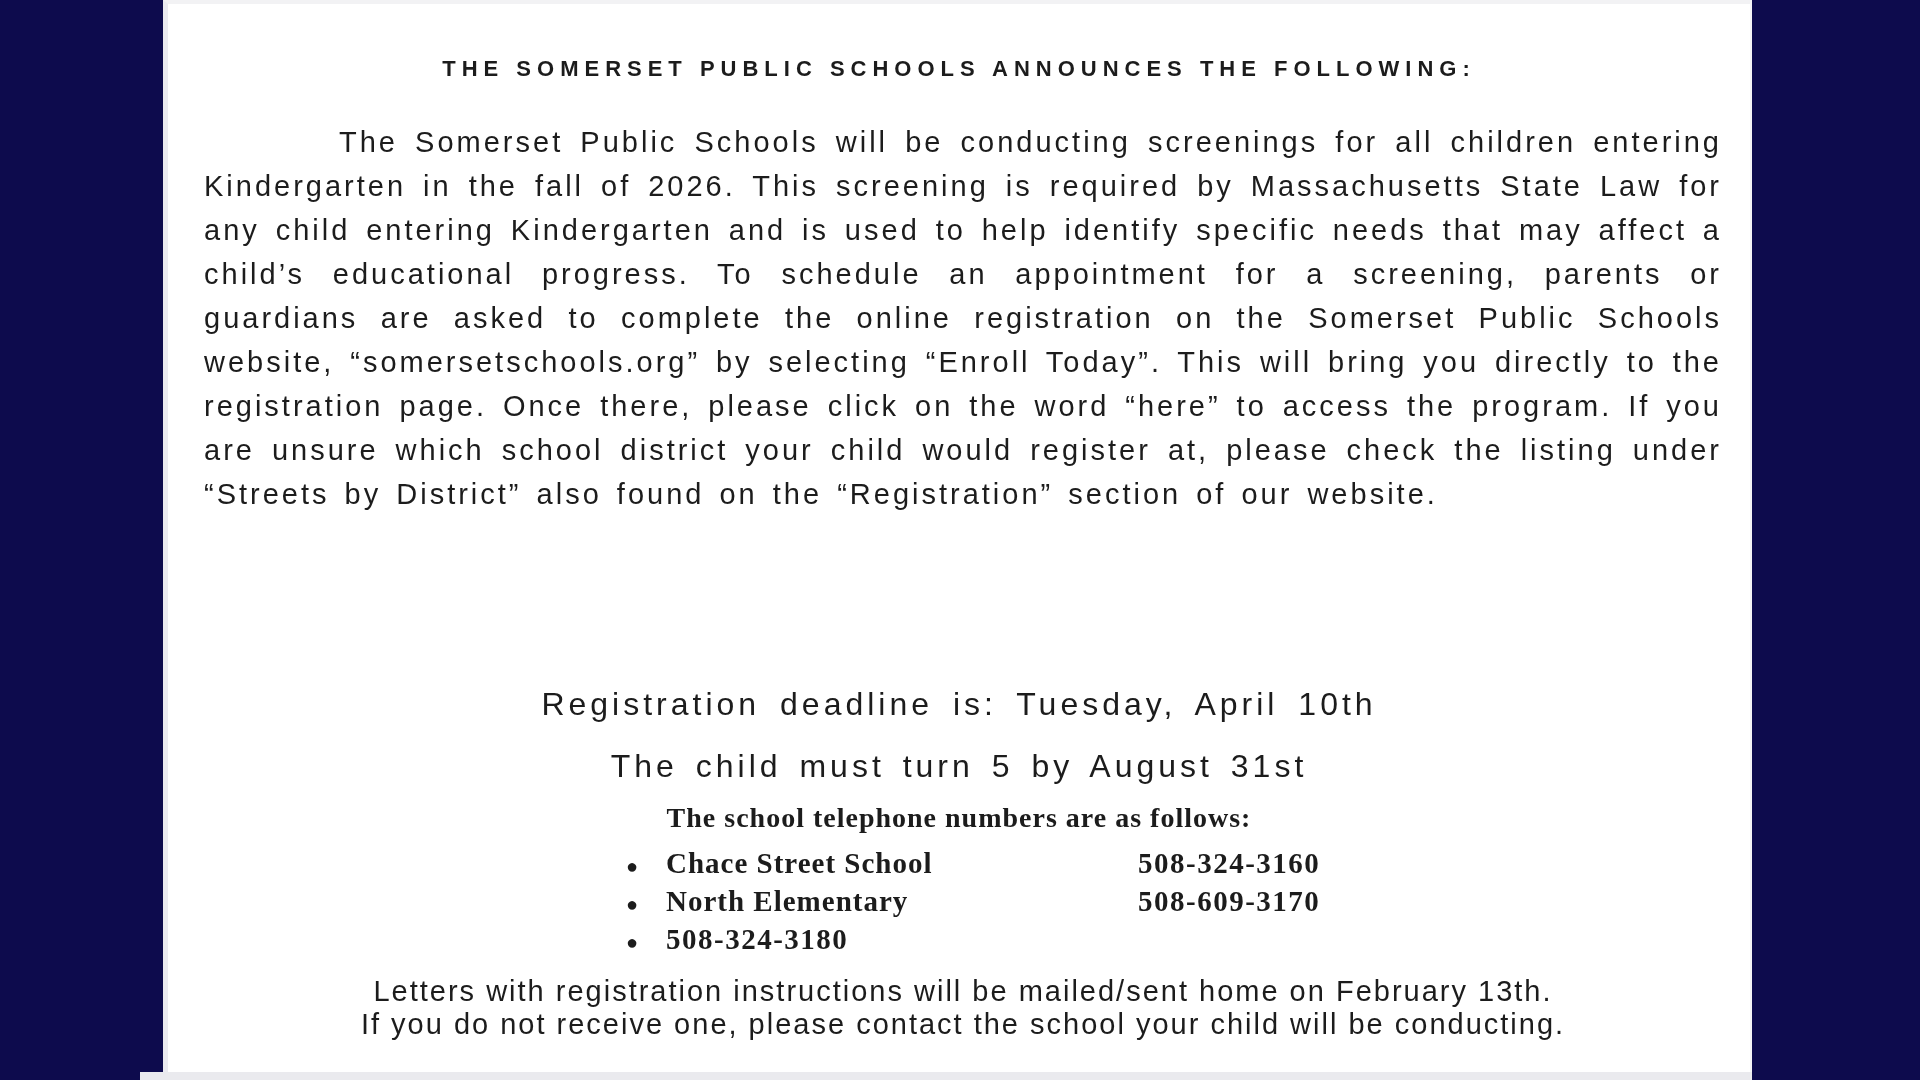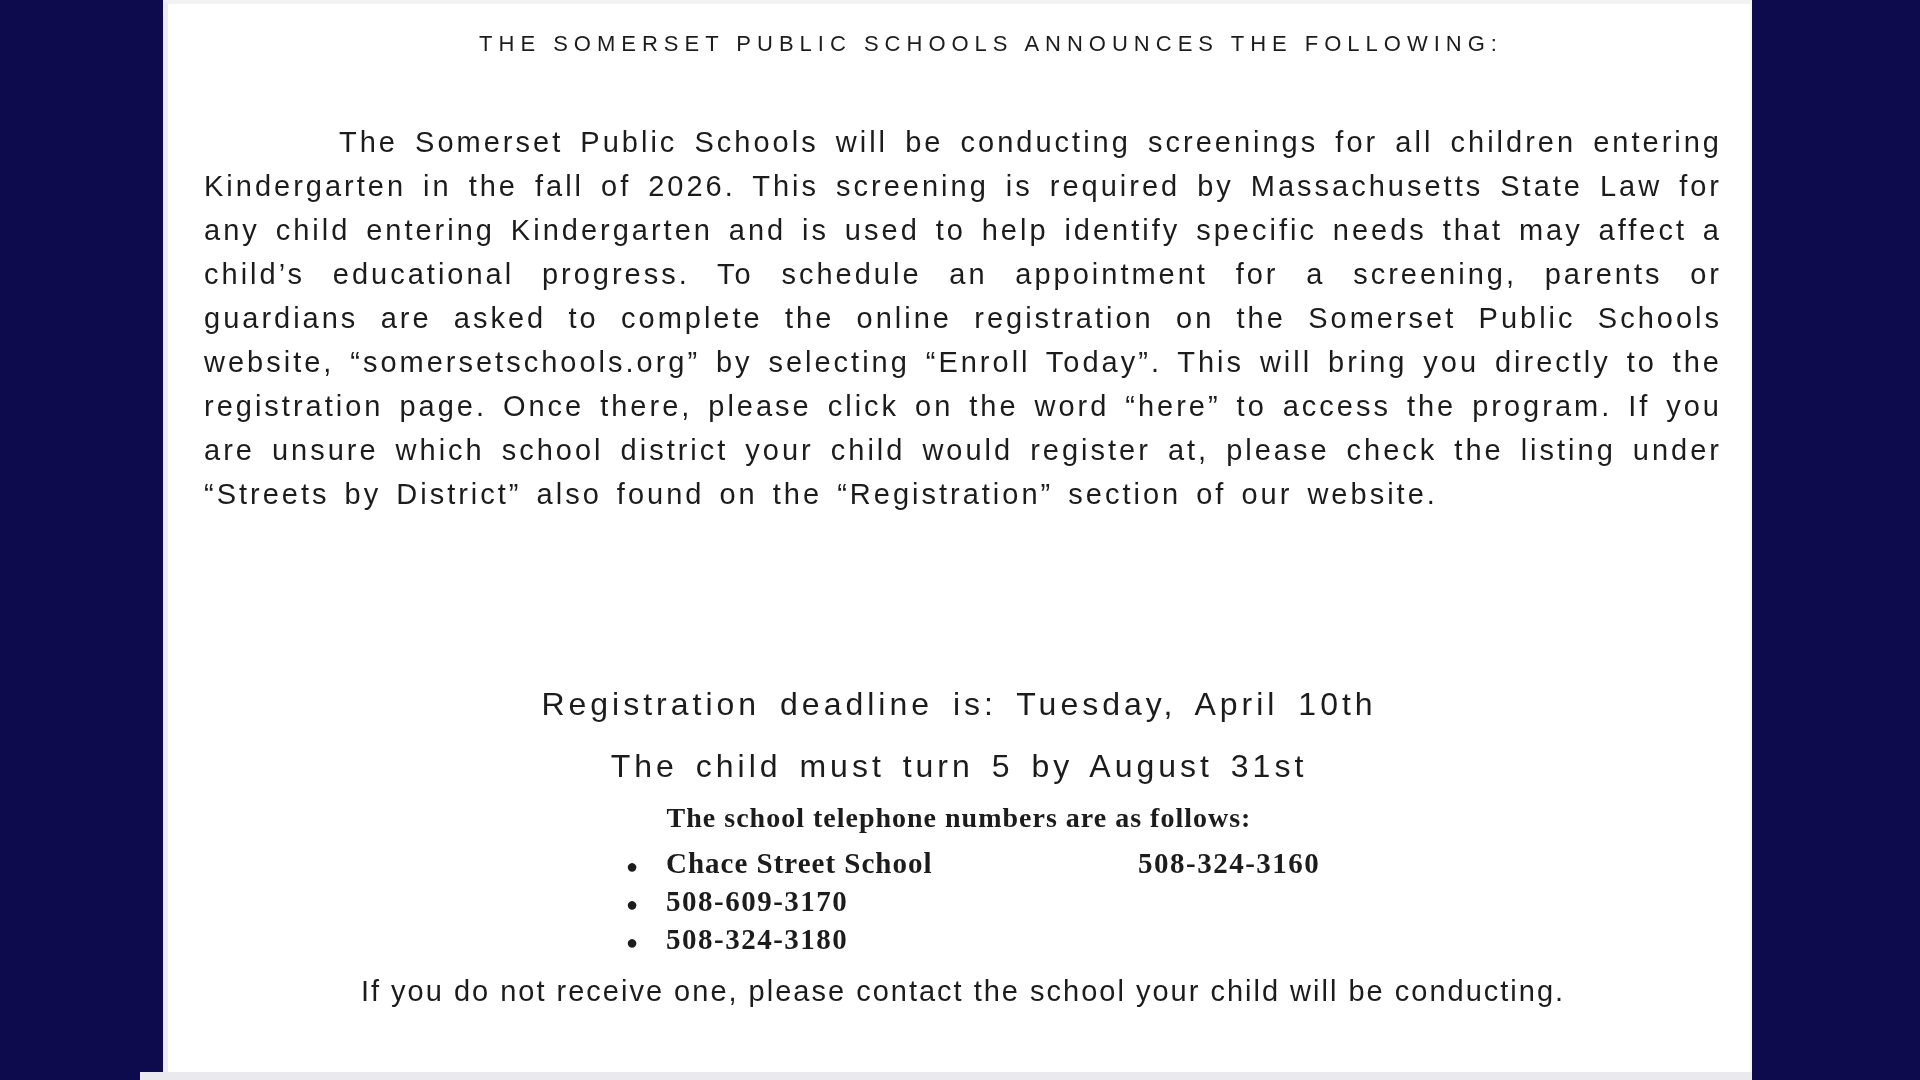--- a/index.html
+++ b/index.html
@@ -33,29 +33,28 @@
   .bottom-strip {
     position: absolute;
     left: 140px;
     top: 1072px;
     width: 1612px;
     height: 8px;
     background: #eaeaee;
   }
   .doc-title {
     position: absolute;
-    top: 27px;
+    top: 52px;
     left: 0;
     width: 100%;
     text-align: center;
-    font-weight: normal;
+    font-weight: bold;
     font-size: 22px;
     letter-spacing: 6px;
     white-space: nowrap;
-    padding-left: 32px;
   }
   .doc-paragraph {
     position: absolute;
     top: 116px;
     left: 36px;
     width: 1518px;
     font-size: 29px;
     line-height: 44px;
     letter-spacing: 3px;
     word-spacing: 4px;
@@ -155,29 +154,31 @@
     <div class="phones-heading">The school telephone numbers are as follows:</div>
 
     <div class="school-list">
       <div class="school-row">
         <span class="school-bullet">●</span>
         <span class="school-name">Chace Street School</span>
         <span class="school-phone">508-324-3160</span>
       </div>
       <div class="school-row">
         <span class="school-bullet">●</span>
+        <span class="school-name">North Elementary</span>
         <span class="school-phone">508-609-3170</span>
       </div>
       <div class="school-row">
         <span class="school-bullet">●</span>
         <span class="school-phone">508-324-3180</span>
       </div>
     </div>
 
     <div class="footer-block">
+      <div class="footer-line">Letters with registration instructions will be mailed/sent home on February 13th.</div>
       <div class="footer-line">If you do not receive one, please contact the school your child will be conducting.</div>
     </div>
 
   </div>
 
   <div class="bottom-strip"></div>
 
 </div>
 
 </body></html>

